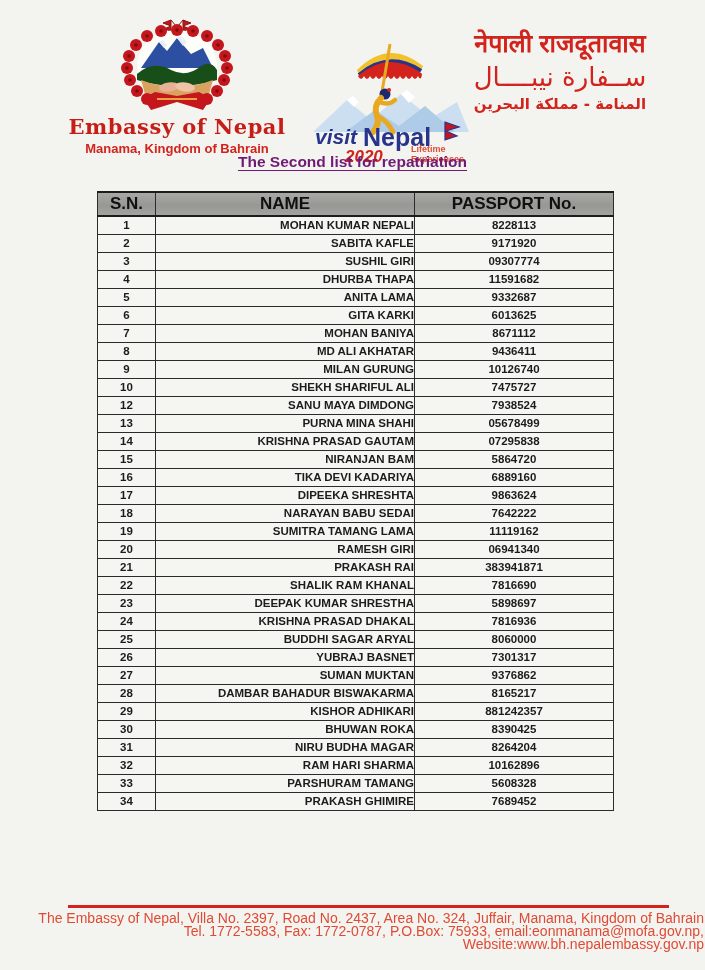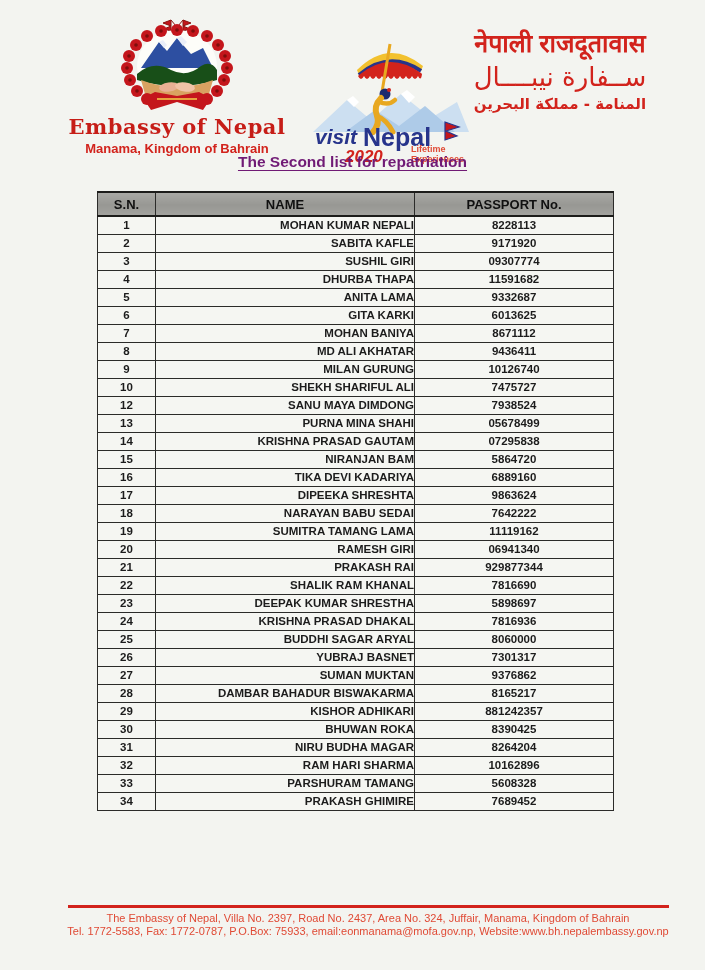--- a/index.html
+++ b/index.html
@@ -107,21 +107,21 @@
   }
   .rep-table th, .rep-table td {
     border: 1px solid #2b2b29;
     font-family: "Liberation Sans", sans-serif;
     overflow: hidden;
     white-space: nowrap;
   }
   .rep-table thead th {
     background: linear-gradient(180deg, #a8a8a4 0%, #979793 55%, #a2a29e 100%);
     color: #101010;
-    font-size: 13px;
+    font-size: 17px;
     font-weight: bold;
     height: 24px;
     border-bottom: 2px solid #1c1c1a;
     border-top: 2px solid #1c1c1a;
   }
   .rep-table td {
     height: 18px;
     font-size: 11.5px;
     font-weight: 600;
     color: #1c1c1c;
@@ -137,23 +137,23 @@
   .footer-rule {
     position: absolute;
     left: 68px; top: 905px;
     width: 601px; height: 3px;
     background: #d2231c;
   }
   .footer-text {
     position: absolute;
     left: 32px; top: 912px;
     width: 672px;
-    text-align: center;
+    text-align: right;
     color: #e04a35;
-    font-size: 11px;
+    font-size: 14px;
     line-height: 13px;
   }
 </style>
 </head>
 <body>
 
 <div class="page">
 
   <div class="header-left">
     <svg class="emblem-svg" width="128" height="94" viewBox="0 0 128 94">
@@ -366,21 +366,21 @@
           <td class="passport">11119162</td>
         </tr>
         <tr>
           <td class="sn">20</td>
           <td class="name">RAMESH GIRI</td>
           <td class="passport">06941340</td>
         </tr>
         <tr>
           <td class="sn">21</td>
           <td class="name">PRAKASH RAI</td>
-          <td class="passport">929877344</td>
+          <td class="passport">383941871</td>
         </tr>
         <tr>
           <td class="sn">22</td>
           <td class="name">SHALIK RAM KHANAL</td>
           <td class="passport">7816690</td>
         </tr>
         <tr>
           <td class="sn">23</td>
           <td class="name">DEEPAK KUMAR SHRESTHA</td>
           <td class="passport">5898697</td>

